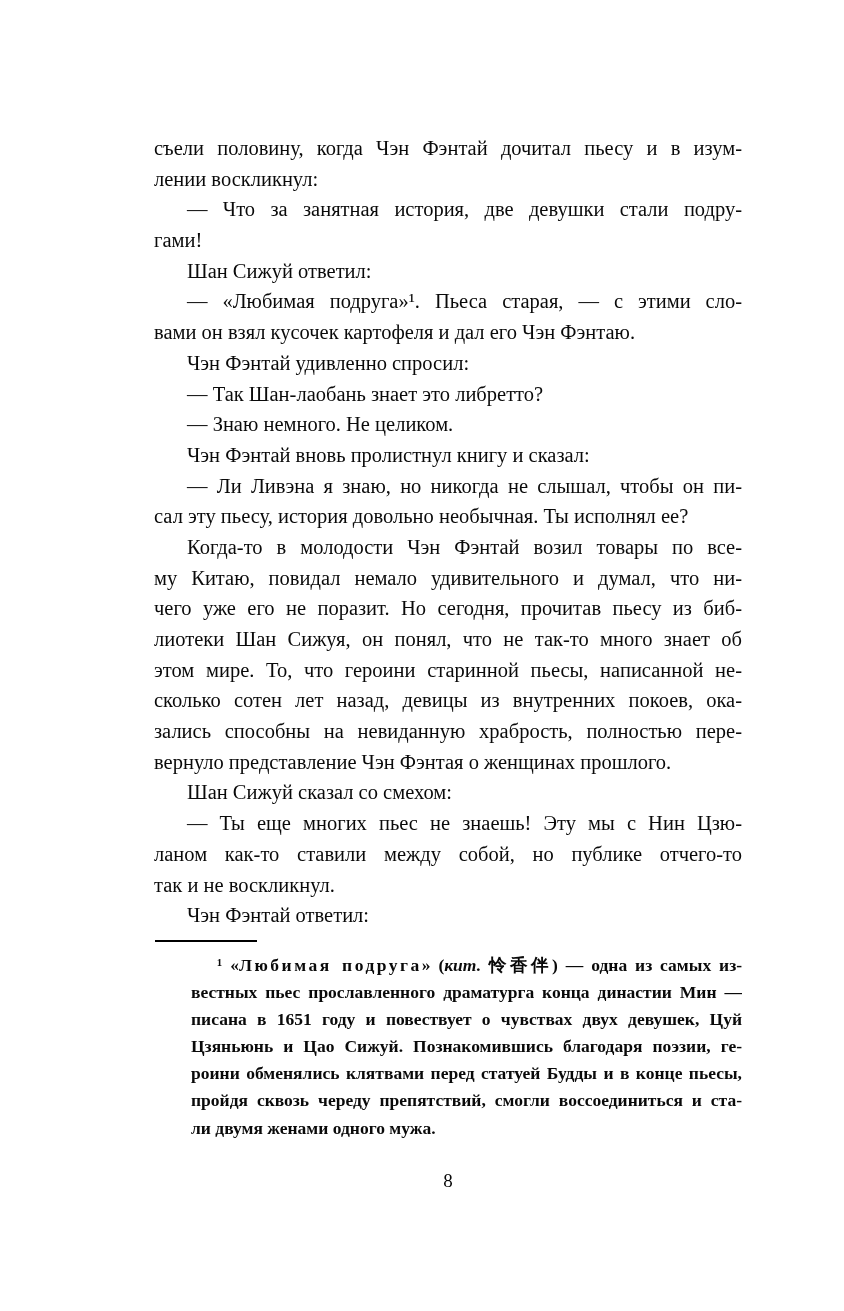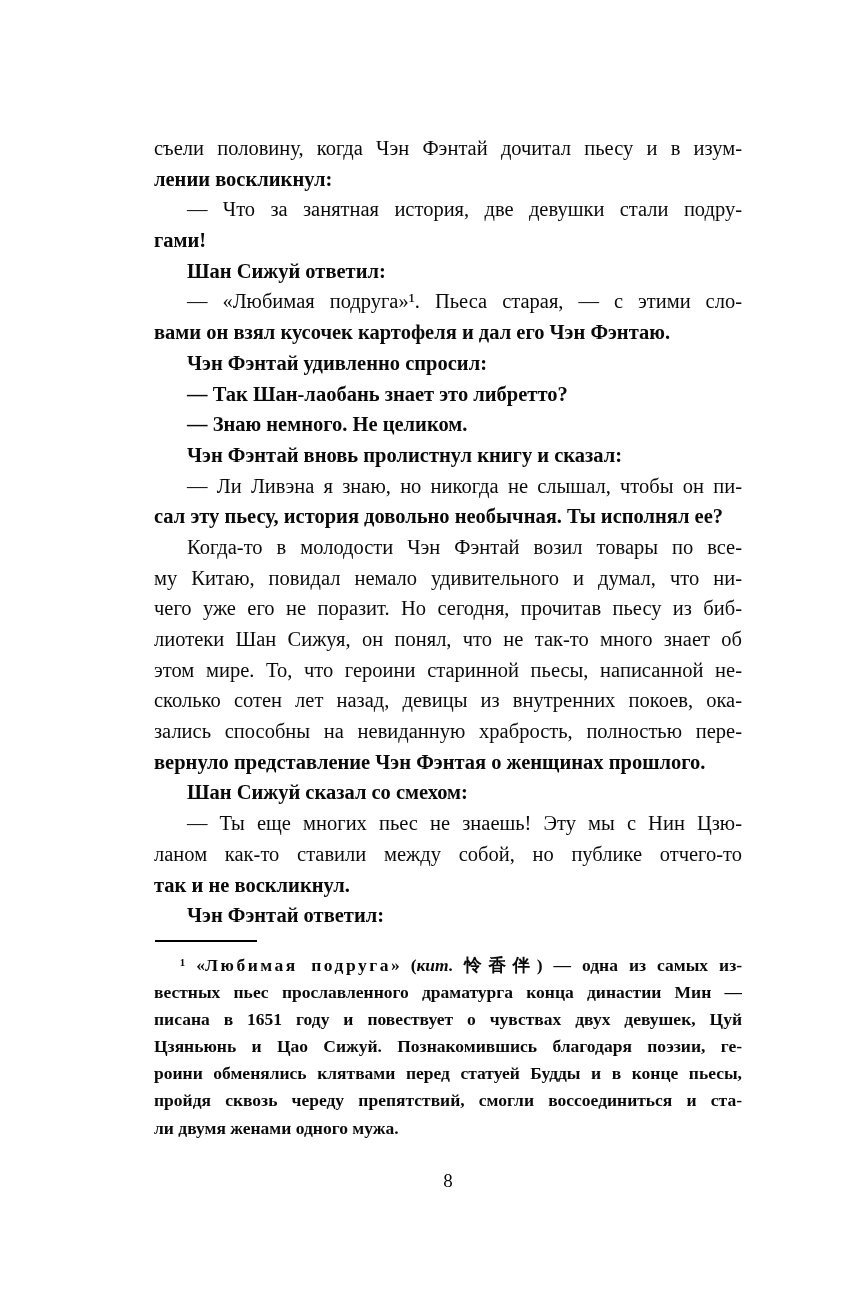--- a/index.html
+++ b/index.html
@@ -22,41 +22,42 @@
   .line {
     font-size: 20.5px;
     line-height: 30.7px;
     height: 30.7px;
     text-align: justify;
     text-align-last: justify;
     text-justify: inter-word;
     overflow: hidden;
     white-space: nowrap;
   }
-  .line.last { text-align-last: left; font-weight: bold; }
+  .line.last { text-align-last: left; }
   .line.indent { text-indent: 33px; }
   .footnote-rule {
     position: absolute;
     left: 155px;
     top: 940px;
     width: 102px;
     height: 2px;
     background: #000000;
   }
   .footnote-block {
     position: absolute;
     left: 154px;
     top: 952px;
     width: 588px;
     font-weight: bold;
   }
   .footnote-block .line {
     font-size: 17.5px;
     line-height: 27.1px;
     height: 27.1px;
+    margin-left: 37px;
   }
   .footnote-block .line.indent { text-indent: 26px; }
   .seg-i { font-style: italic; }
   .seg-sp { letter-spacing: 2.5px; }
   .page-number {
     position: absolute;
     top: 1170px;
     left: 154px;
     width: 588px;
     text-align: center;

